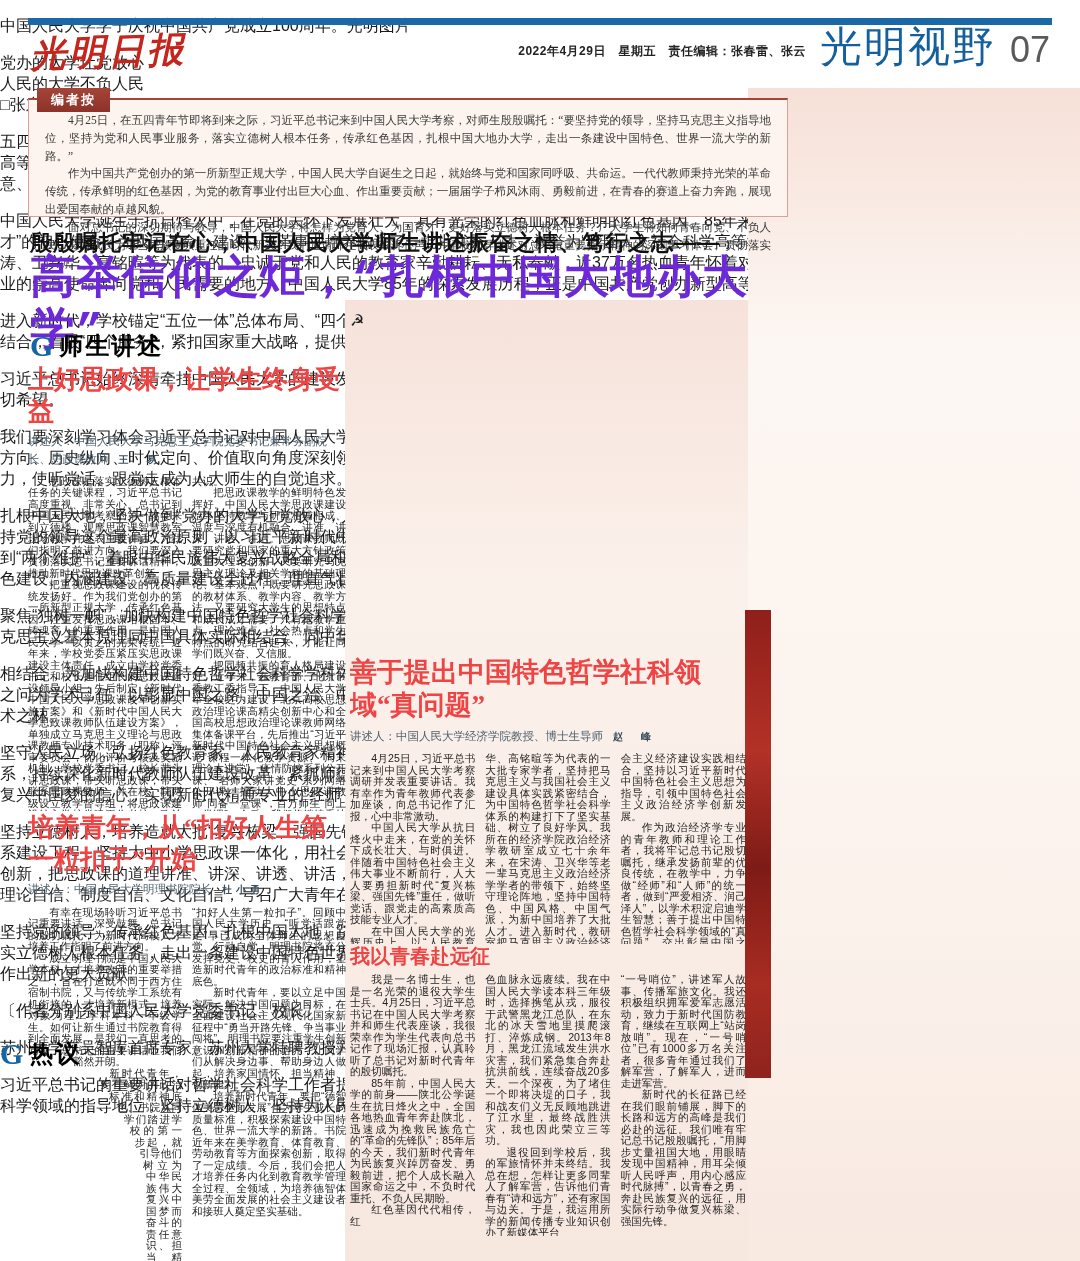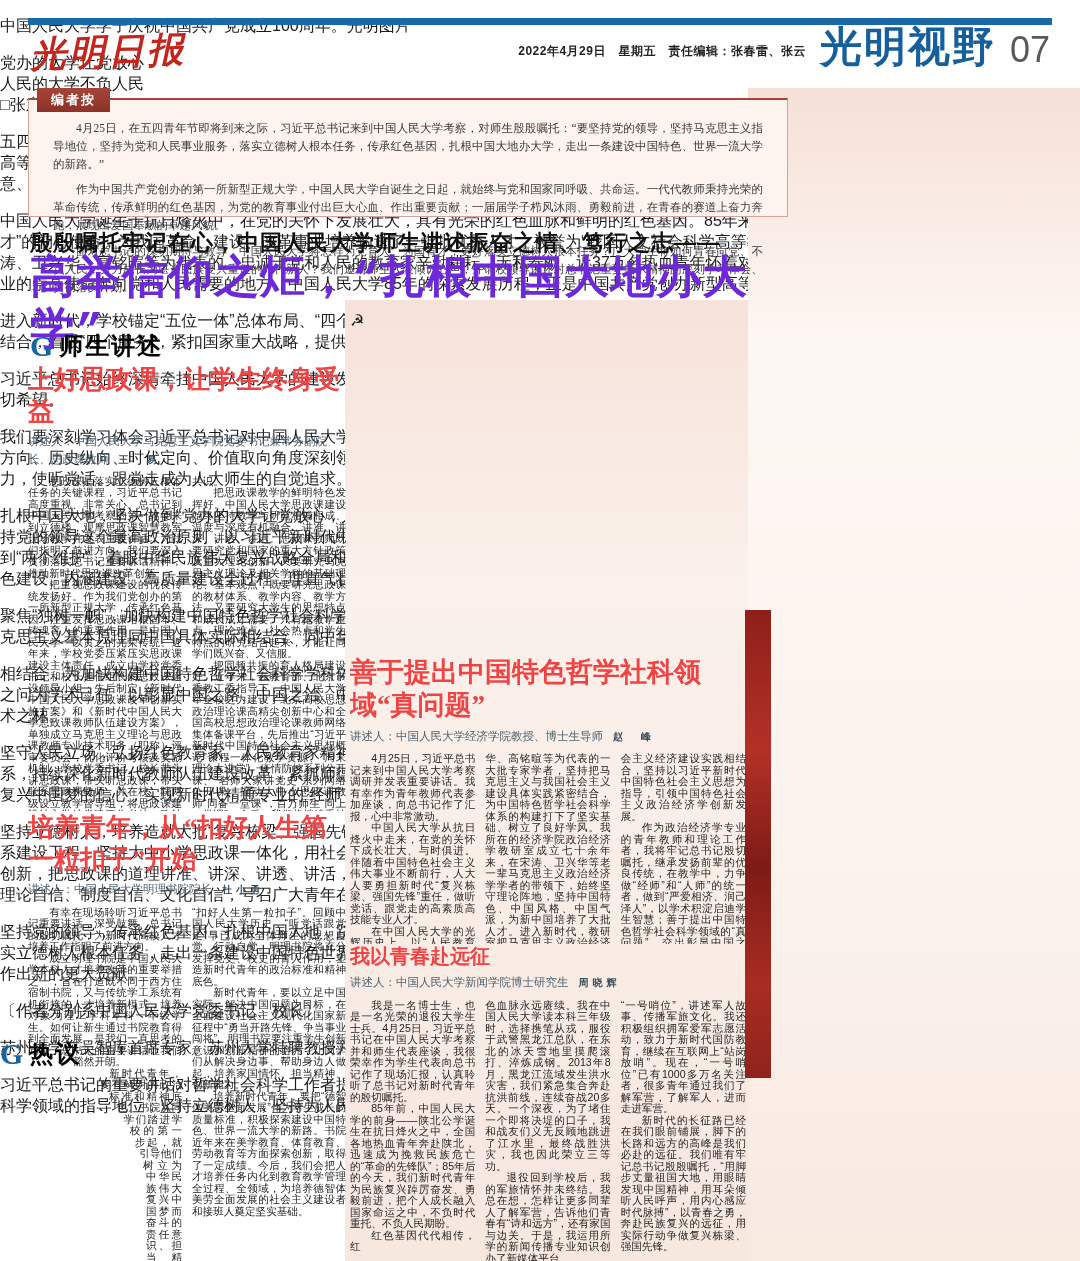--- a/index.html
+++ b/index.html
@@ -4,37 +4,37 @@
 <style>
   html,body{margin:0;padding:0;background:#e8e8e8;}
   .page{position:relative;width:1080px;height:1261px;margin:0 auto;background:#ffffff;overflow:hidden;
         font-family:"Liberation Sans","DejaVu Sans",sans-serif;color:#1a1a1a;}
   
   .topbar{position:absolute;left:28px;top:18px;width:1024px;height:7px;background:#1a68a6;}
   .masthead{position:absolute;left:30px;top:28px;font-family:"Liberation Serif","DejaVu Serif",serif;
             font-style:italic;font-weight:bold;font-size:36px;color:#c4261d;letter-spacing:3px;transform:rotate(-2deg);}
   .header-right{position:absolute;right:30px;top:26px;display:flex;align-items:flex-end;gap:14px;}
   .dateline{font-size:12px;font-weight:bold;color:#222;padding-bottom:8px;letter-spacing:.5px;}
-  .section-title{font-size:42px;font-weight:bold;color:#155f9d;letter-spacing:2px;line-height:1;}
+  .section-title{font-size:42px;font-weight:normal;color:#155f9d;letter-spacing:2px;line-height:1;}
   .page-num{font-size:36px;color:#5a5a5a;line-height:1;font-family:"Liberation Sans",sans-serif;}
   
   .wash-mid{position:absolute;left:345px;top:300px;width:403px;height:961px;
             background:linear-gradient(180deg,#f6e2da,#fbf1eb 30%,#f8ebe4 75%,#f6e7df);}
   .wash-right{position:absolute;left:748px;top:88px;width:332px;height:1173px;
             background:linear-gradient(180deg,#f6e0d7,#fdf7f3 22%,#fbf2ec 70%,#f8e9e1);}
   .flag-strip{position:absolute;left:745px;top:610px;width:26px;height:468px;
             background:linear-gradient(180deg,#8f1f1a,#b33127 30%,#7e1b16 55%,#a82c22 80%,#8f231d);}
   
   .ednote{position:absolute;left:28px;top:98px;width:758px;height:116px;background:#fdf4ef;
           border:1px solid #d8a197;border-top:2px solid #a64438;}
   .ednote-label{position:absolute;left:8px;top:-12px;background:linear-gradient(180deg,#a64438,#8c3228);
           color:#fff;font-size:13px;font-weight:bold;padding:3px 14px;letter-spacing:2px;}
   .ednote-body{padding:12px 16px 0 16px;font-family:"Liberation Serif","DejaVu Serif",serif;
           font-size:11.5px;line-height:1.55;color:#3a3a3a;text-align:justify;}
-  .ednote-body p{margin:8px;text-indent:2em;}
+  .ednote-body p{margin:0;text-indent:2em;}
   
   .kicker{position:absolute;left:30px;top:228px;font-size:22px;font-weight:bold;color:#111;letter-spacing:1px;}
   .headline{position:absolute;left:30px;top:255px;width:740px;font-family:Liberation Mono, monospace;
           font-size:45px;font-weight:bold;color:#6d28d9;letter-spacing:1px;line-height:1.15;}
   
   .badge{position:absolute;display:flex;align-items:center;gap:6px;}
   .gicon{font-family:"Liberation Serif",serif;font-size:30px;line-height:26px;font-weight:bold;color:#1565a3;}
   .badge-label{font-size:24px;font-weight:bold;color:#000000;letter-spacing:2px;text-align:right;}
   
   .article{position:absolute;overflow:hidden;}
@@ -201,21 +201,20 @@
         </div>
       <div class="col">
           <p class="cont">会主义经济建设实践相结合，坚持以习近平新时代中国特色社会主义思想为指导，引领中国特色社会主义政治经济学创新发展。</p>
           <p>作为政治经济学专业的青年教师和理论工作者，我将牢记总书记殷切嘱托，继承发扬前辈的优良传统，在教学中，力争做“经师”和“人师”的统一者，做到“严爱相济、润己泽人”，以学术积淀启迪学生智慧；善于提出中国特色哲学社会科学领域的“真问题”，交出彰显中国之路、中国之治、中国之理的“好答案”。</p>
         </div>
     </div>
   </section>
 
   <section class="article a4">
     <h2>我以青春赴远征</h2>
-    <p class="byline"><span>讲述人：中国人民大学新闻学院博士研究生</span><span class="bname">周晓辉</span></p>
     <div class="cols">
       <div class="col">
           <p>我是一名博士生，也是一名光荣的退役大学生士兵。4月25日，习近平总书记在中国人民大学考察并和师生代表座谈，我很荣幸作为学生代表向总书记作了现场汇报，认真聆听了总书记对新时代青年的殷切嘱托。</p>
           <p>85年前，中国人民大学的前身——陕北公学诞生在抗日烽火之中，全国各地热血青年奔赴陕北，迅速成为挽救民族危亡的“革命的先锋队”；85年后的今天，我们新时代青年为民族复兴踔厉奋发、勇毅前进，把个人成长融入国家命运之中，不负时代重托、不负人民期盼。</p>
           <p>红色基因代代相传，红</p>
         </div>
       <div class="col">
           <p class="cont">色血脉永远赓续。我在中国人民大学读本科三年级时，选择携笔从戎，服役于武警黑龙江总队，在东北的冰天雪地里摸爬滚打、淬炼成钢。2013年8月，黑龙江流域发生洪水灾害，我们紧急集合奔赴抗洪前线，连续奋战20多天。一个深夜，为了堵住一个即将决堤的口子，我和战友们义无反顾地跳进了江水里，最终战胜洪灾，我也因此荣立三等功。</p>
           <p>退役回到学校后，我的军旅情怀并未终结。我总在想，怎样让更多同辈人了解军营，告诉他们青春有“诗和远方”，还有家国与边关。于是，我运用所学的新闻传播专业知识创办了新媒体平台</p>
         </div>

